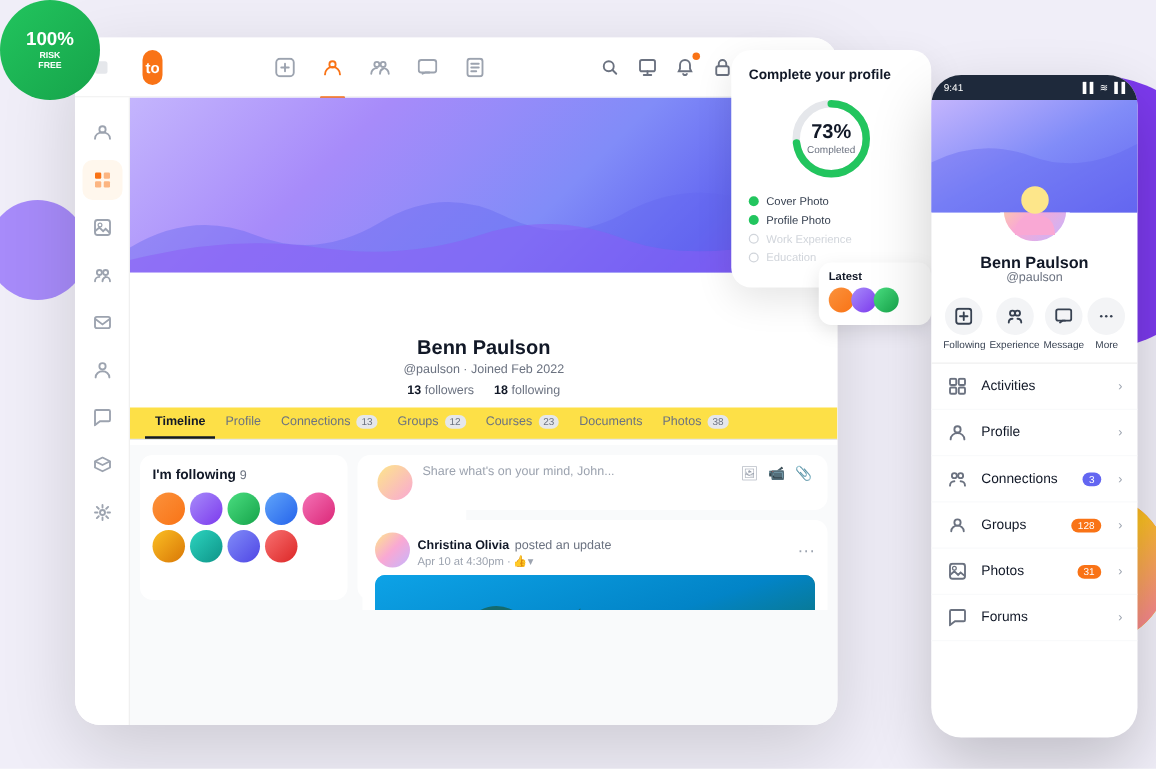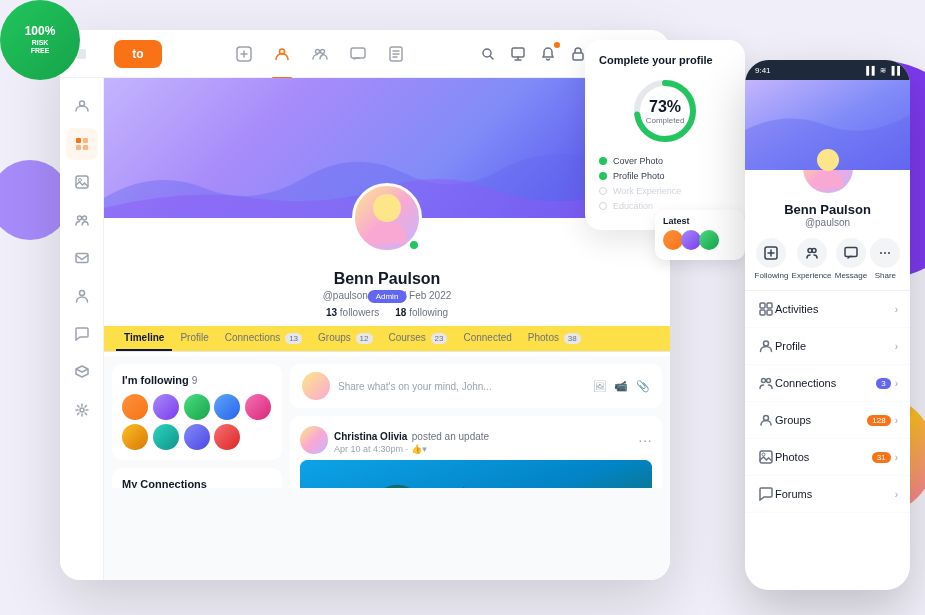--- a/index.html
+++ b/index.html
@@ -103,21 +103,21 @@
       gap: 6px;
       width: 30px;
     }
     .topbar-dot {
       width: 10px;
       height: 10px;
       border-radius: 2px;
       background: #e5e7eb;
     }
     .tablet-logo {
-      width: 48px;
+      width: 16px;
       height: 28px;
       background: #f97316;
       border-radius: 8px;
       display: flex;
       align-items: center;
       justify-content: center;
       color: white;
       font-weight: 800;
       font-size: 12px;
       margin-left: 8px;
@@ -364,21 +364,21 @@
       gap: 8px;
       padding: 8px;
       height: calc(100% - 370px);
       overflow: hidden;
     }
 
     
     .left-col {
       width: 170px;
       display: flex;
-      flex-direction: column;
+      flex-direction: row;
       gap: 8px;
     }
     .widget {
       background: white;
       border-radius: 10px;
       padding: 10px;
     }
     .widget-title {
       font-size: 11px;
       font-weight: 600;
@@ -407,21 +407,21 @@
       flex: 1;
       display: flex;
       flex-direction: column;
       gap: 8px;
     }
     .post-input-box {
       background: white;
       border-radius: 10px;
       padding: 8px 12px;
       display: flex;
-      align-items: center;
+      align-items: flex-start;
       gap: 8px;
     }
     .post-input-avatar {
       width: 28px;
       height: 28px;
       border-radius: 50%;
       background: linear-gradient(135deg, #fde68a, #f9a8d4);
     }
     .post-input-placeholder {
       font-size: 10px;
@@ -633,20 +633,21 @@
       display: flex;
       align-items: center;
       justify-content: center;
       font-size: 12px;
     }
     .phone-menu-item {
       display: flex;
       align-items: center;
       padding: 9px 12px;
       border-bottom: 1px solid #f9fafb;
+      gap: 10px;
     }
     .phone-menu-icon {
       width: 18px;
       height: 18px;
       display: flex;
       align-items: center;
       justify-content: center;
       color: #6b7280;
       font-size: 11px;
     }
@@ -677,21 +678,21 @@
     .av-yellow { background: linear-gradient(135deg, #fbbf24, #d97706); }
     .av-teal { background: linear-gradient(135deg, #2dd4bf, #0d9488); }
     .av-indigo { background: linear-gradient(135deg, #818cf8, #4f46e5); }
     .av-red { background: linear-gradient(135deg, #f87171, #dc2626); }
     .av-warm { background: linear-gradient(135deg, #fde68a, #f9a8d4, #c4b5fd); }
   </style>
 </head>
 <body>
 
 <div class="badge-risk">
-  <span style="font-size:12px">100%</span>
+  <span style="font-size:15px">100%</span>
   <span>RISK</span>
   <span>FREE</span>
 </div>
 
 <div class="bg-circle-purple"></div>
 <div class="bg-circle-red"></div>
 <div class="bg-sticker"></div>
 <div class="bg-avatar-right">
   <div style="width:100%;height:100%;background:linear-gradient(135deg,#f97316,#fbbf24,#f472b6);border-radius:50%;"></div>
 </div>
@@ -828,30 +829,20 @@
       </div>
     </div>
 
     <div class="tablet-main">
 
       <div class="profile-header">
         <svg style="position:absolute;bottom:0;left:0;right:0;width:100%;height:80px;" viewBox="0 0 566 80" preserveAspectRatio="none">
           <path d="M0 60 Q50 30 100 50 Q150 70 200 40 Q250 10 300 35 Q350 60 400 30 Q450 5 500 25 Q530 38 566 20 L566 80 L0 80Z" fill="rgba(99,102,241,0.4)"></path>
           <path d="M0 70 Q80 50 150 60 Q220 70 280 50 Q340 30 400 55 Q460 75 566 45 L566 80 L0 80Z" fill="rgba(139,92,246,0.5)"></path>
         </svg>
-        <div class="profile-avatar-wrap">
-          <div class="profile-avatar">
-            <svg width="50" height="60" viewBox="0 0 50 60">
-              <circle cx="25" cy="20" r="14" fill="#fde68a"></circle>
-              <path d="M5 55 Q5 35 25 35 Q45 35 45 55" fill="#f9a8d4"></path>
-            </svg>
-          </div>
-          <div class="online-dot"></div>
-          <div class="admin-badge">Admin</div>
-        </div>
       </div>
 
       <div style="background:white;padding-bottom:4px;">
         <div class="profile-social">
           <div class="social-icon" style="background:#1877f2;">f</div>
           <div class="social-icon twitter">t</div>
           <div class="social-icon youtube">▶</div>
         </div>
         <div class="profile-info">
           <div class="profile-name">Benn Paulson</div>
@@ -871,21 +862,21 @@
             </span>
           </div>
         </div>
 
         <div class="profile-tabs">
           <div class="profile-tab active">Timeline</div>
           <div class="profile-tab">Profile</div>
           <div class="profile-tab">Connections <span class="tab-badge">13</span></div>
           <div class="profile-tab">Groups <span class="tab-badge">12</span></div>
           <div class="profile-tab">Courses <span class="tab-badge">23</span></div>
-          <div class="profile-tab">Connected</div>
+          <div class="profile-tab">Documents</div>
           <div class="profile-tab">Photos <span class="tab-badge">38</span></div>
         </div>
       </div>
 
       <div class="content-area">
 
         <div class="left-col">
           <div class="widget">
             <div class="widget-title">
               <span>I'm following</span>
@@ -1062,21 +1053,21 @@
       <span>Message</span>
     </div>
     <div class="phone-action">
       <div class="phone-action-icon-wrap">
         <svg width="14" height="14" viewBox="0 0 14 14" fill="none">
           <circle cx="3" cy="7" r="1" fill="#374151"></circle>
           <circle cx="7" cy="7" r="1" fill="#374151"></circle>
           <circle cx="11" cy="7" r="1" fill="#374151"></circle>
         </svg>
       </div>
-      <span>Share</span>
+      <span>More</span>
     </div>
   </div>
 
   <div class="phone-menu-item">
     <div class="phone-menu-icon">
       <svg width="14" height="14" viewBox="0 0 14 14" fill="none">
         <rect x="1" y="1" width="5" height="5" rx="1" stroke="#6b7280" stroke-width="1.5"></rect>
         <rect x="8" y="1" width="5" height="5" rx="1" stroke="#6b7280" stroke-width="1.5"></rect>
         <rect x="1" y="8" width="5" height="5" rx="1" stroke="#6b7280" stroke-width="1.5"></rect>
         <rect x="8" y="8" width="5" height="5" rx="1" stroke="#6b7280" stroke-width="1.5"></rect>

